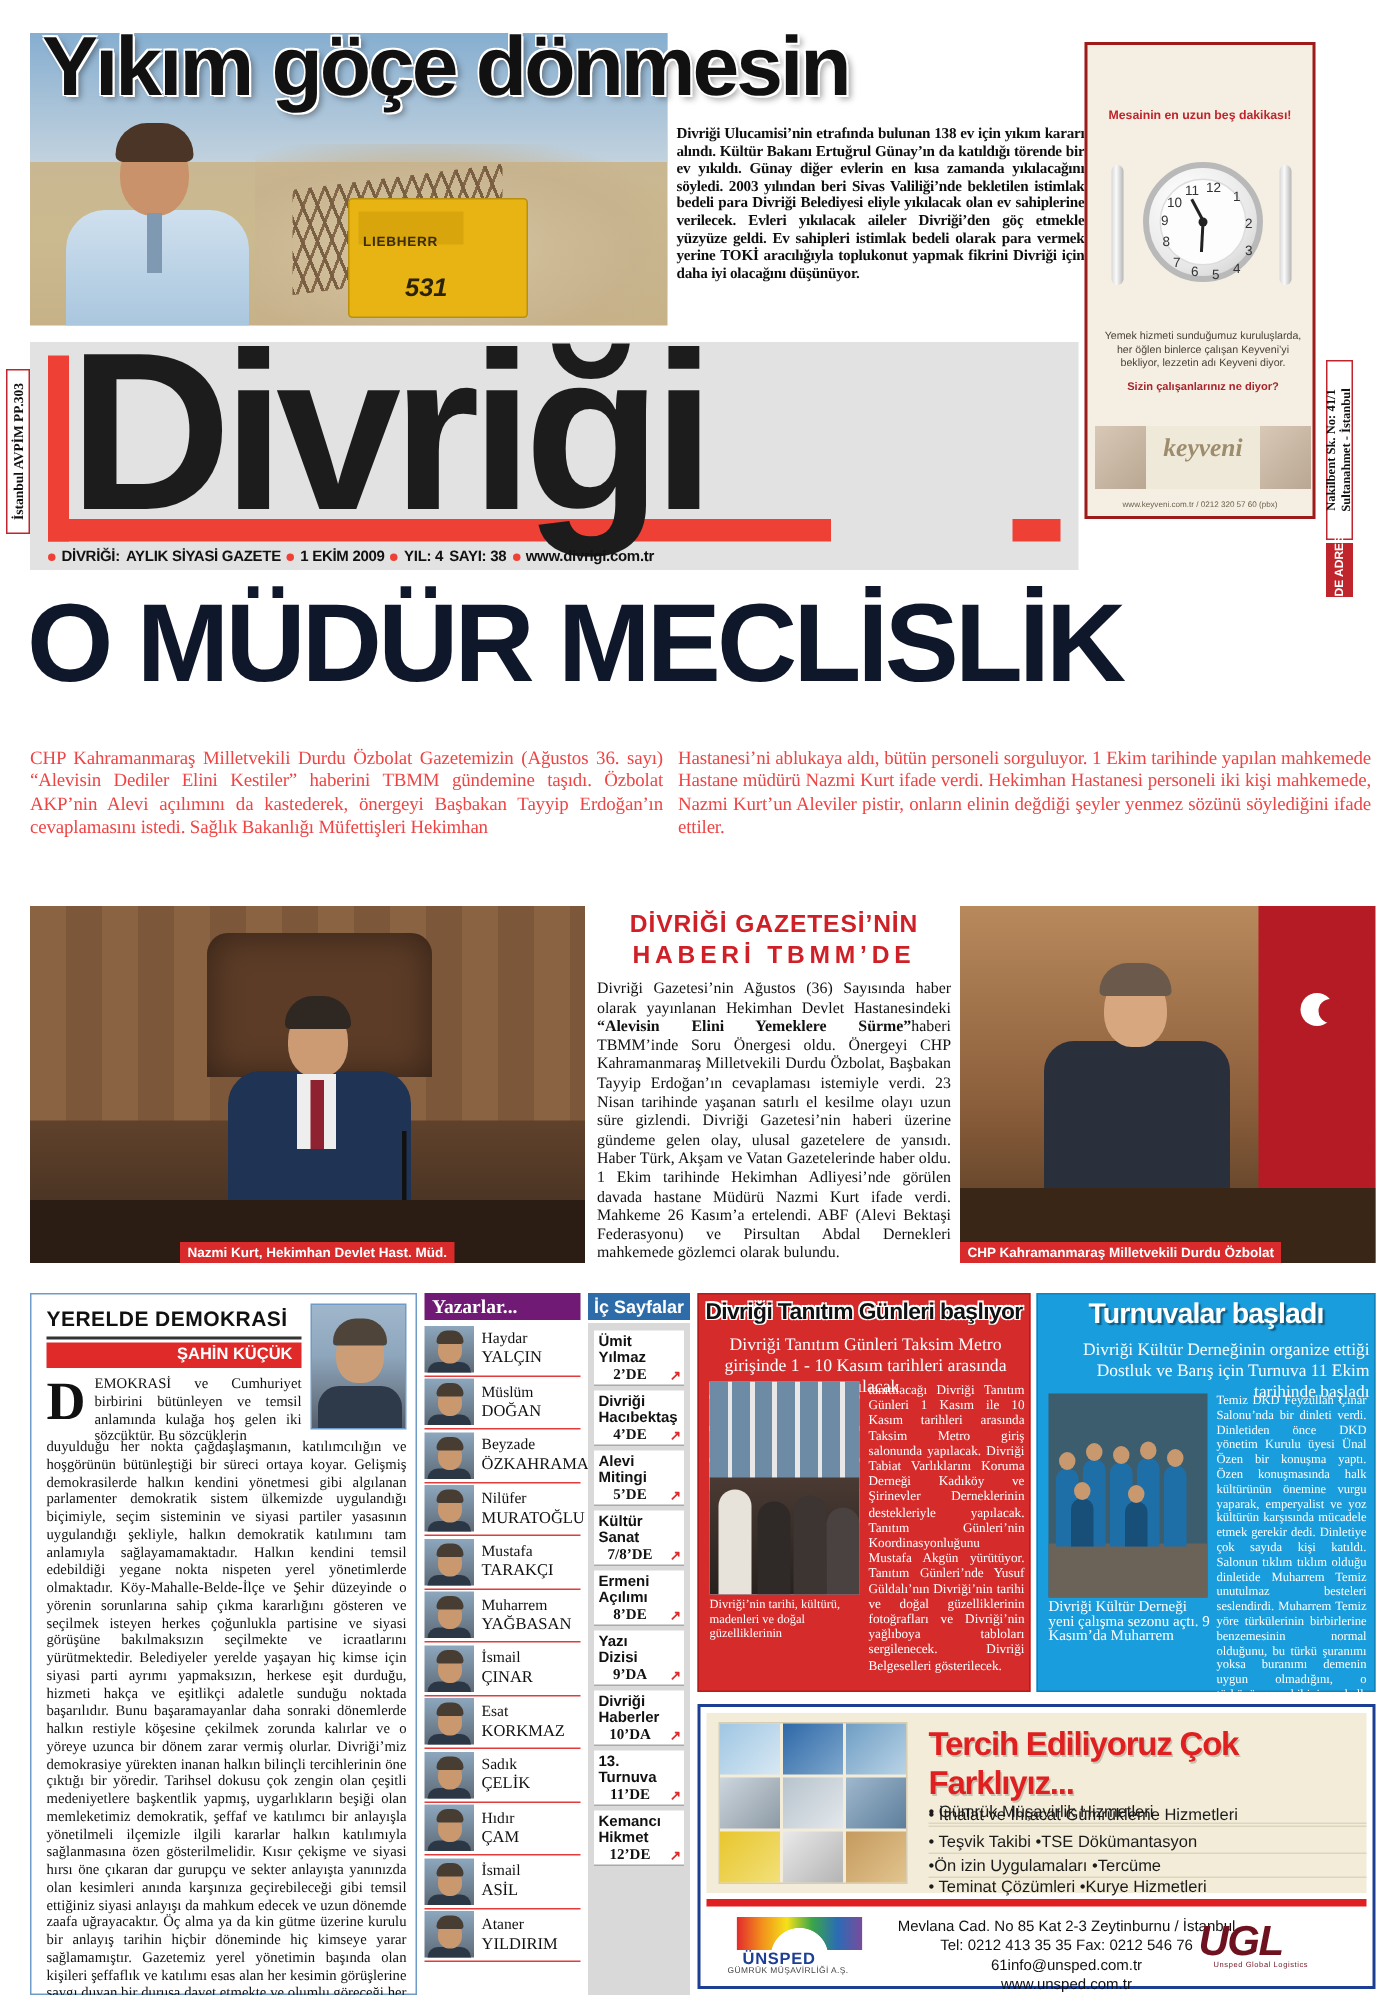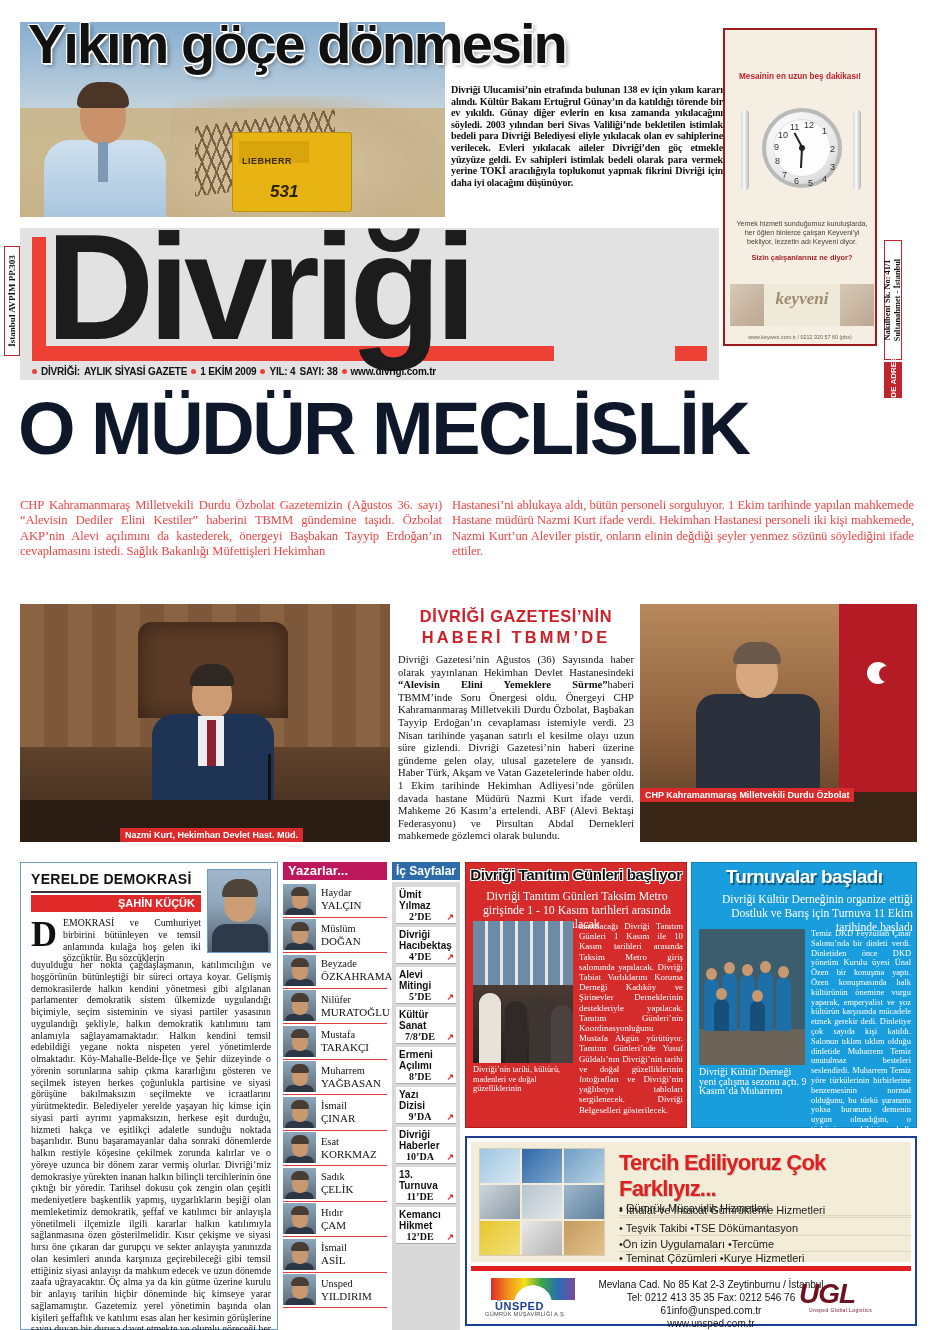--- a/index.html
+++ b/index.html
@@ -118,21 +118,21 @@
   .pr-star{position:absolute;right:28px;top:58px;width:22px;height:22px;border-radius:50%;background:#fff;}
   .pr-star2{position:absolute;right:22px;top:62px;width:16px;height:16px;border-radius:50%;background:#b51b24;}
   .pr-head{position:absolute;left:96px;top:44px;width:42px;height:50px;border-radius:50% 50% 44% 44%;background:#d7a77f;}
   .pr-hair{position:absolute;left:93px;top:38px;width:48px;height:22px;border-radius:24px 24px 4px 4px;background:#6b5a4b;}
   .pr-suit{position:absolute;left:56px;top:90px;width:124px;height:110px;background:#2a2f3c;border-radius:20px 20px 0 0;}
   .pr-desk{position:absolute;left:0;top:188px;width:100%;height:50px;background:#3a2617;}
 
   .cap{position:absolute;background:#d92b2b;color:#fff;font-family:"Liberation Sans",sans-serif;
     font-weight:bold;font-size:9px;padding:2px 5px;white-space:nowrap;}
   .cap-left{left:120px;top:828px;}
-  .cap-right{left:640px;top:788px;}
+  .cap-right{left:640px;top:828px;}
 
   .tbmm{position:absolute;left:398px;top:606px;width:236px;}
   .tbmm-h{font-family:"Liberation Sans",sans-serif;font-weight:bold;font-size:16.4px;line-height:21px;
     color:#cf2027;letter-spacing:.6px;text-align:center;}
   .tbmm-h2{letter-spacing:3.2px;}
   .tbmm-b{margin-top:6px;font-family:"Liberation Serif",serif;font-size:10.6px;line-height:12.6px;
     color:#111;text-align:justify;}
   .tbmm-b b{font-weight:bold;}
 
   
@@ -150,21 +150,21 @@
   .oph-body{position:absolute;left:4px;top:54px;width:56px;height:32px;background:#2e3a4a;border-radius:14px 14px 0 0;}
   .drop{position:absolute;left:10px;top:54px;width:30px;height:34px;font-family:"Liberation Serif",serif;
     font-weight:bold;font-size:36px;line-height:34px;color:#111;}
   .opin-b1{position:absolute;left:42px;top:54px;width:138px;font-family:"Liberation Serif",serif;
     font-size:9.8px;line-height:11.8px;color:#111;text-align:justify;}
   .opin-b2{position:absolute;left:10px;top:96px;width:240px;font-family:"Liberation Serif",serif;
     font-size:9.8px;line-height:11.75px;color:#111;text-align:justify;}
 
   
   .yaz{position:absolute;left:283px;top:862px;width:104px;height:468px;}
-  .yaz-hd{width:100%;height:18px;background:#be185d;color:#fff;font-family:Liberation Sans, sans-serif;
+  .yaz-hd{width:100%;height:18px;background:#701a75;color:#fff;font-family:Liberation Serif, serif;
     font-weight:bold;font-size:13px;line-height:18px;padding-left:5px;}
   .yaz-list{position:absolute;left:0;top:20px;width:100%;}
   .yaz-it{display:flex;align-items:center;height:35.5px;border-bottom:1.5px solid #e23b3b;}
   .yaz-av{width:33px;height:31px;flex:0 0 auto;overflow:hidden;position:relative;
     background:linear-gradient(to bottom,#8da7bd,#5e6b78);}
   .av-h{position:absolute;left:9px;top:6px;width:16px;height:19px;border-radius:50% 50% 44% 44%;background:#c9986f;}
   .av-r{position:absolute;left:8px;top:3px;width:18px;height:9px;border-radius:9px 9px 2px 2px;background:#473d33;}
   .av-b{position:absolute;left:2px;top:24px;width:29px;height:12px;background:#2c3746;border-radius:7px 7px 0 0;}
   .yaz-nm{flex:1;padding-left:5px;font-family:"Liberation Serif",serif;font-size:10.4px;line-height:12px;color:#111;}
   .yaz-nm .s{display:block;}
@@ -509,21 +509,21 @@
             <span class="f">ASİL</span>
           </div>
         </div>
         <div class="yaz-it">
           <div class="yaz-av">
             <div class="av-b"></div>
             <div class="av-h"></div>
             <div class="av-r"></div>
           </div>
           <div class="yaz-nm">
-            <span class="s">Unsped</span>
+            <span class="s">Ataner</span>
             <span class="f">YILDIRIM</span>
           </div>
         </div>
       </div>
   </div>
 
   <div class="ics">
     <div class="ics-hd">İç Sayfalar</div>
     <div class="ics-body" id="ics-list">
         <div class="ics-it">

